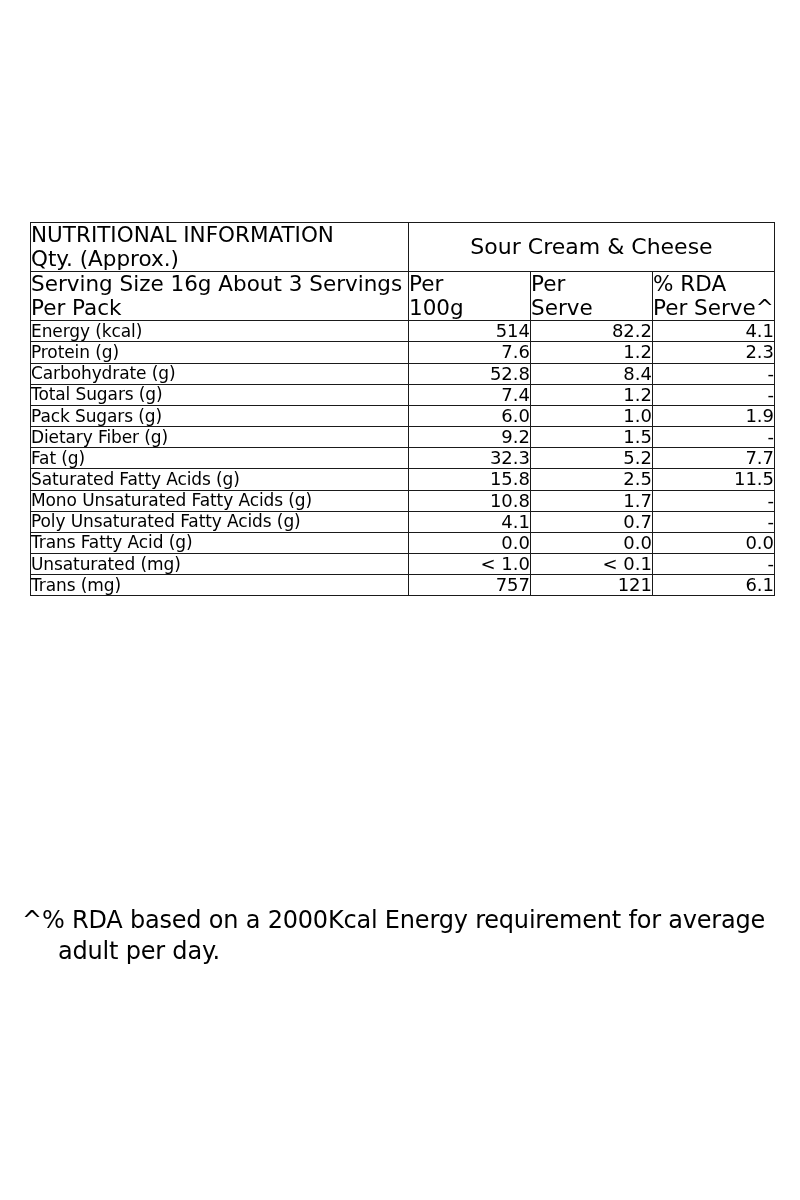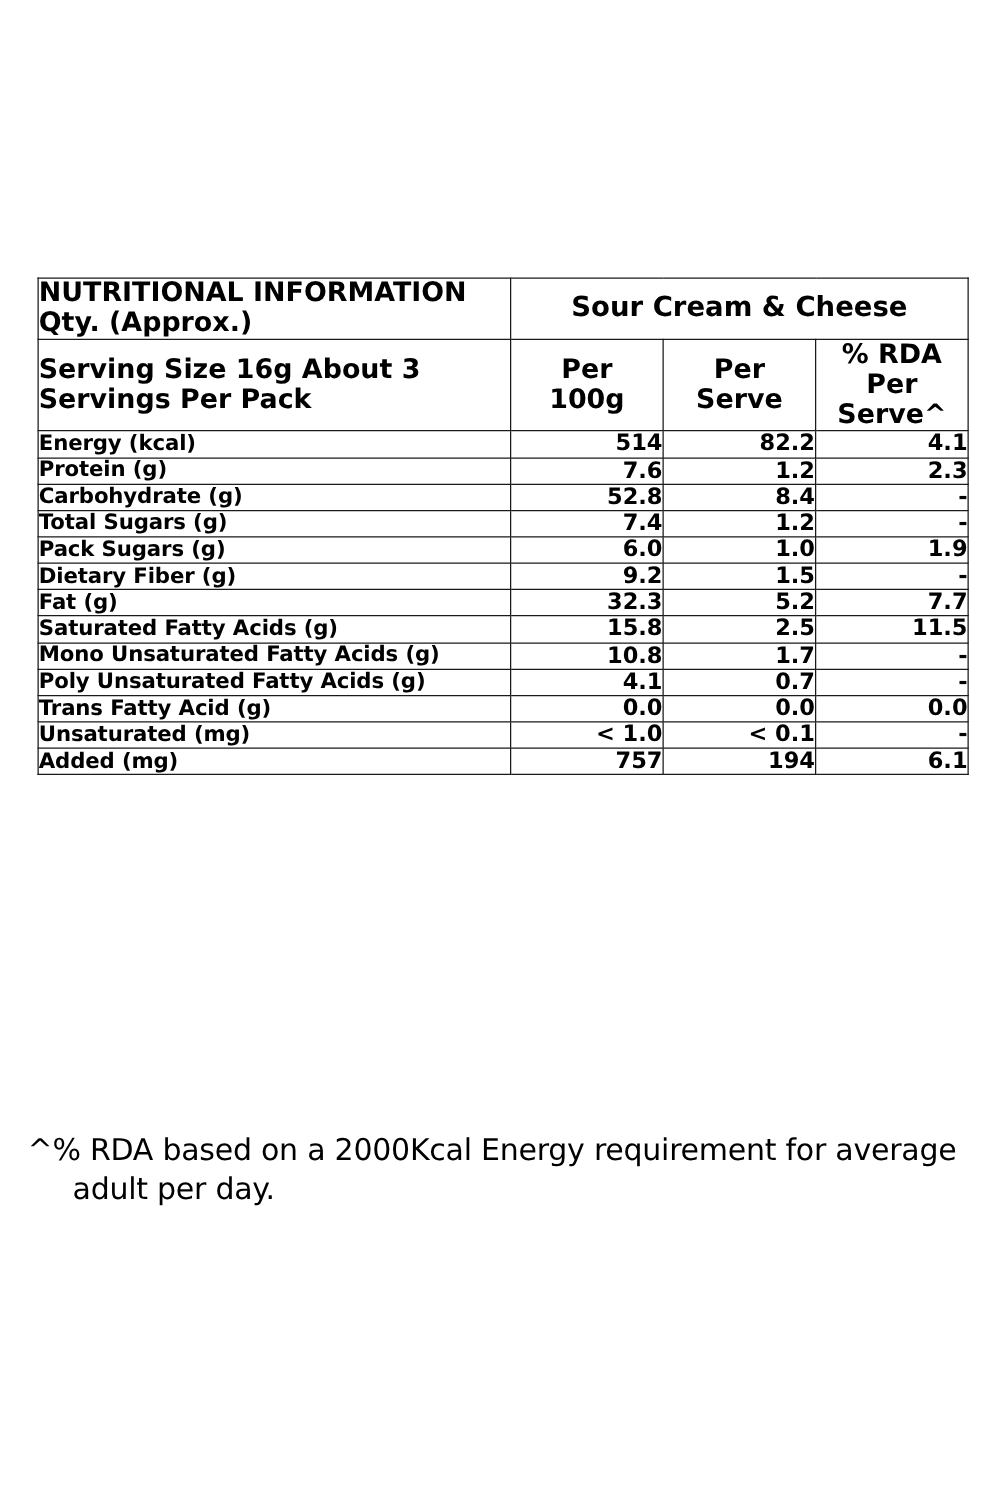--- a/index.html
+++ b/index.html
@@ -31,21 +31,21 @@
   table.nutri {
     border-collapse: collapse;
     width: 744px;
     table-layout: fixed;
     background: #fff;
   }
   table.nutri td {
     border: 1.5px solid #1a1a1a;
     padding: 0;
     vertical-align: middle;
-    font-weight: 700;
+    font-weight: 400;
     line-height: 1.12;
   }
   col.c-label { width: 378px; }
   col.c-100   { width: 122px; }
   col.c-serve { width: 122px; }
   col.c-rda   { width: 122px; }
 
   .cell-label {
     padding: 3px 0 3px 22px;
     font-size: 17px;
@@ -69,21 +69,20 @@
     text-align: center;
     font-size: 22px;
     padding: 10px 6px;
   }
   .sub-label {
     padding: 8px 0 8px 22px;
     font-size: 21.5px;
     line-height: 1.28;
   }
   .sub-col {
-    text-align: center;
     font-size: 21.5px;
     line-height: 1.28;
     padding: 8px 2px;
   }
   .sub-col span { display: block; }
 
   .footnote {
     position: absolute;
     left: 22px;
     top: 905px;
@@ -202,23 +201,23 @@
           <td class="cell-num">0.0</td>
           <td class="cell-num">0.0</td>
         </tr>
         <tr>
           <td class="cell-label">Unsaturated (mg)</td>
           <td class="cell-num">&lt; 1.0</td>
           <td class="cell-num">&lt; 0.1</td>
           <td class="cell-num">-</td>
         </tr>
         <tr>
-          <td class="cell-label">Added (mg)</td>
+          <td class="cell-label">Trans (mg)</td>
           <td class="cell-num">757</td>
-          <td class="cell-num">194</td>
+          <td class="cell-num">121</td>
           <td class="cell-num">6.1</td>
         </tr>
       </tbody>
     </table>
   </div>
 
   <div class="footnote">
     <span>^% RDA based on a 2000Kcal Energy requirement for average</span>
     <span class="fn-l2">adult per day.</span>
   </div>

